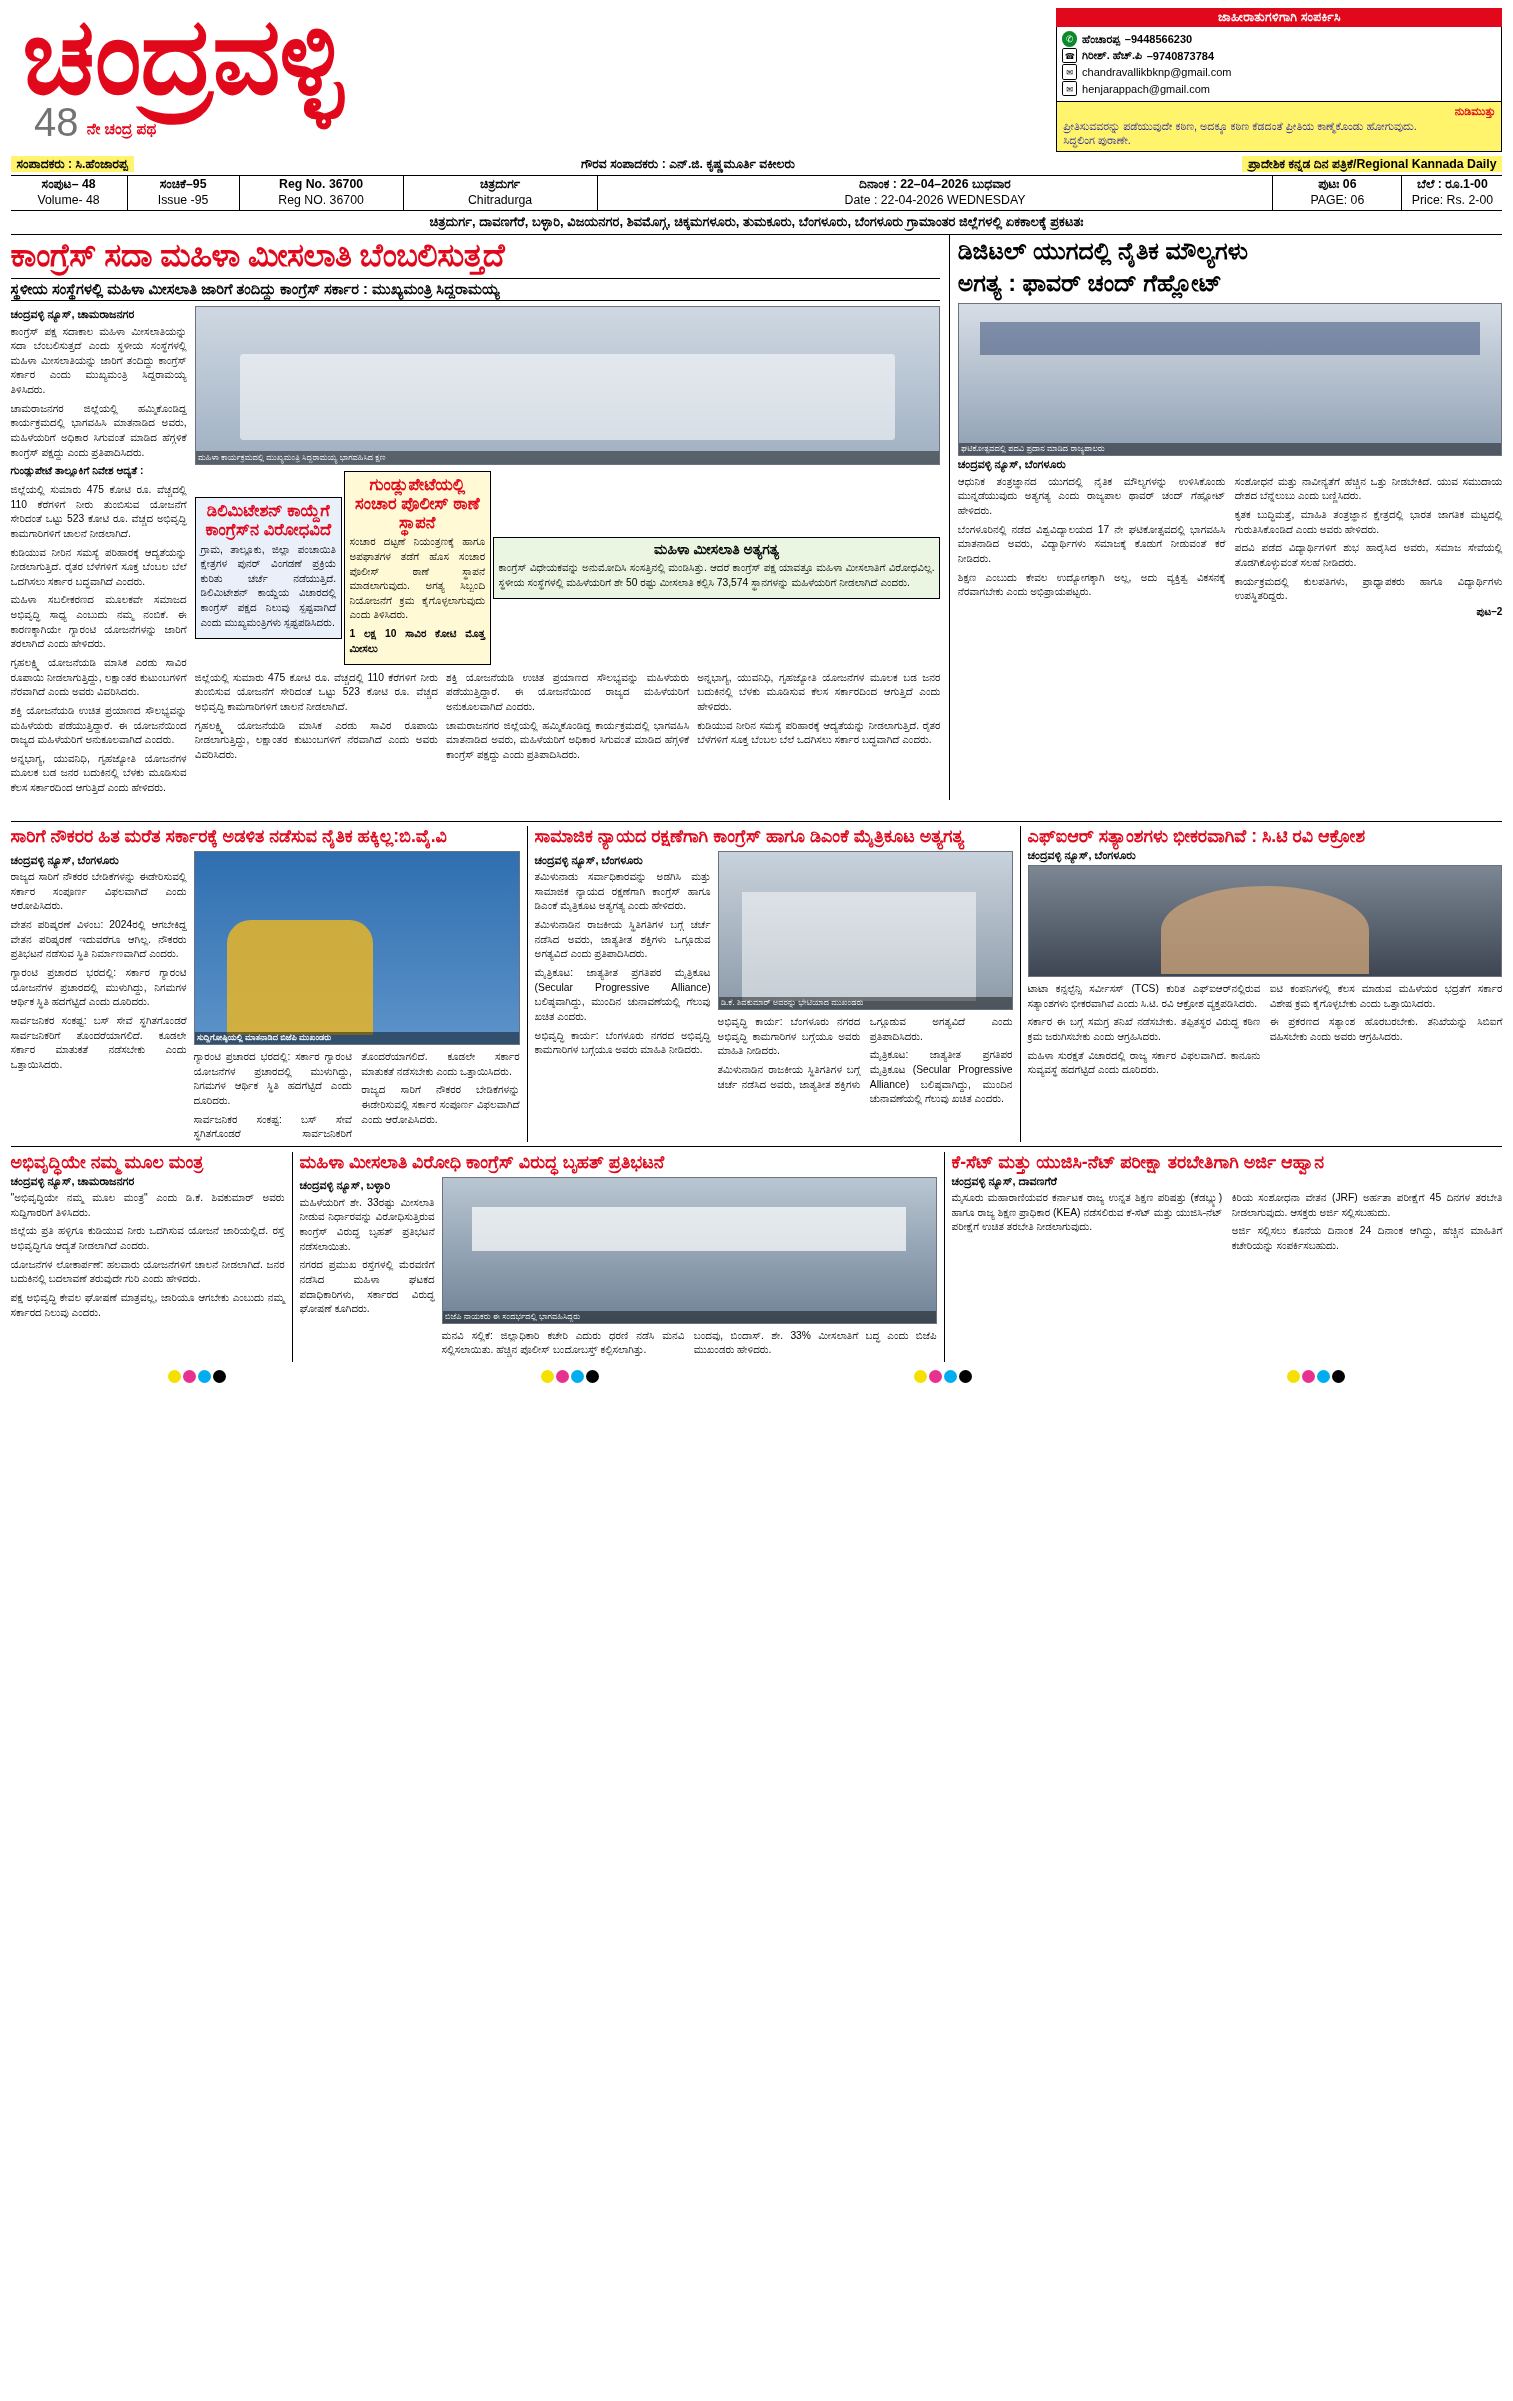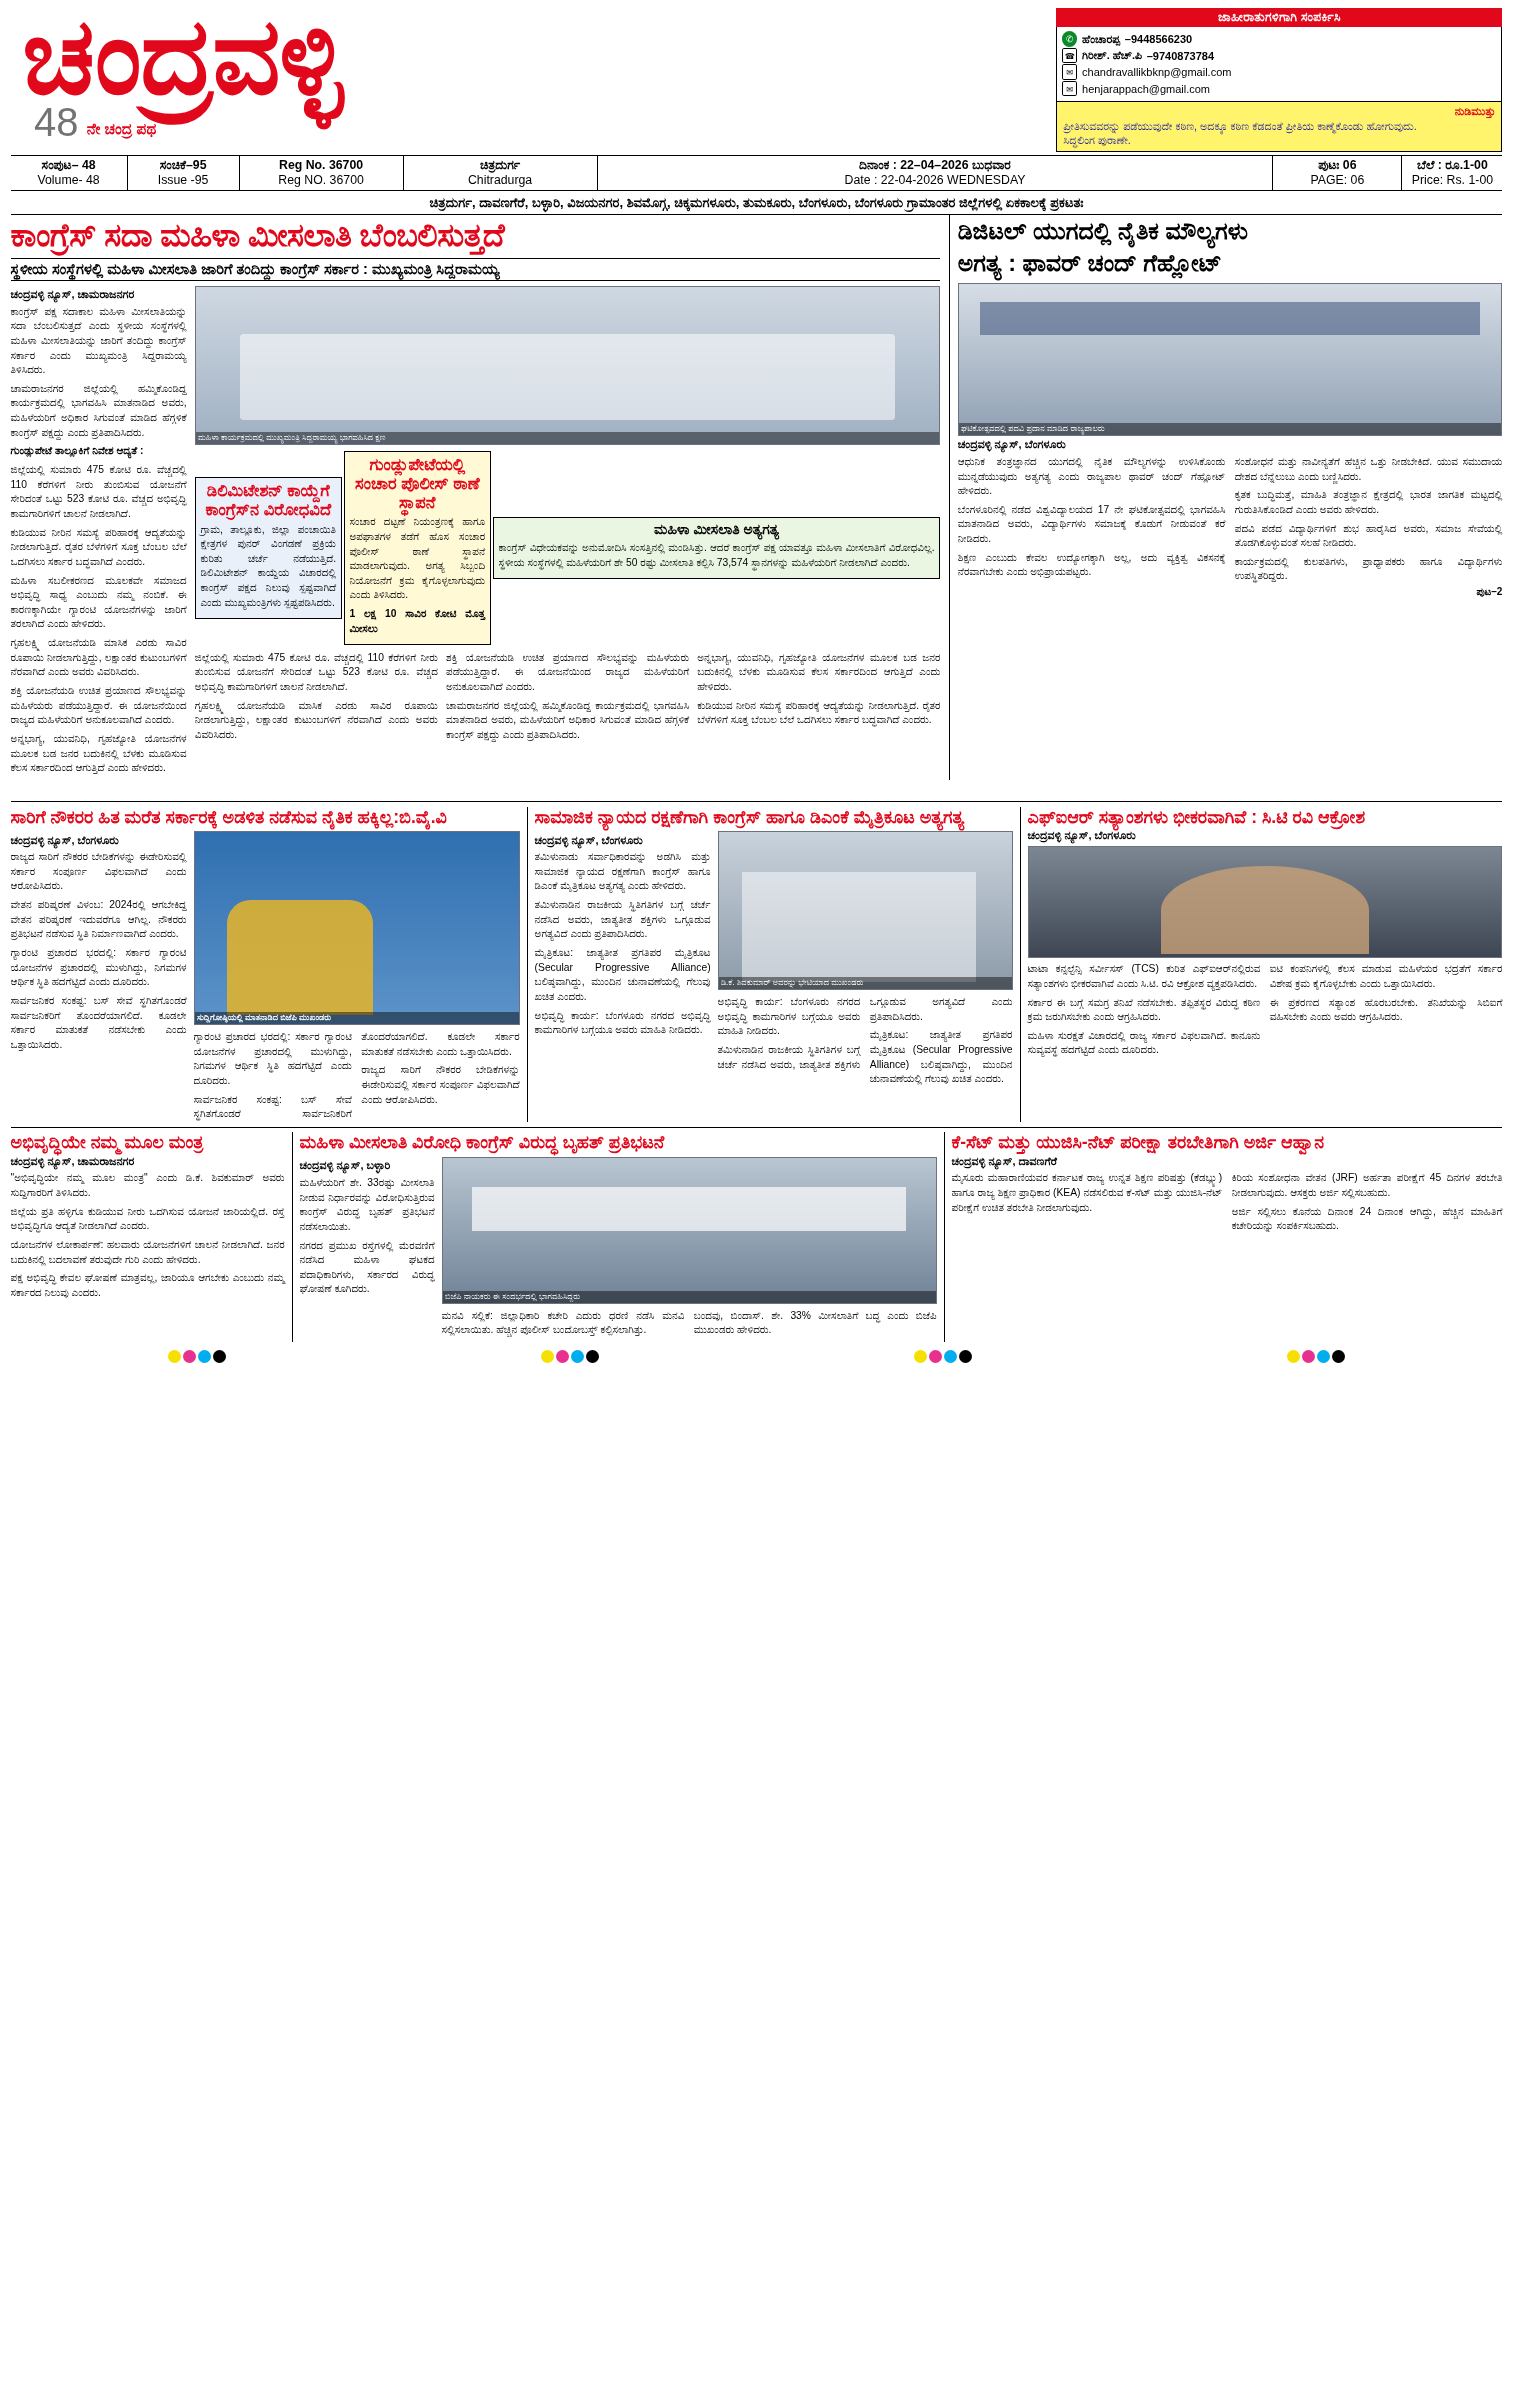--- a/index.html
+++ b/index.html
@@ -152,20 +152,25 @@
         </div>
       </div>
       <div class="mr-yellow">
         <div class="hd">ನುಡಿಮುತ್ತು</div>
         <p>ಪ್ರೀತಿಸುವವರನ್ನು ಪಡೆಯುವುದೇ ಕಠಿಣ, ಅದಕ್ಕೂ ಕಠಿಣ ಕೆಡದಂತೆ ಪ್ರೀತಿಯ ಕಾಣ್ಮೆಕೊಂಡು ಹೋಗುವುದು.</p>
         <p>ಸಿದ್ಧಲಿಂಗ ಪುರಾಣೇ.</p>
       </div>
     </div>
   </div>
 
+  <div class="editors">
+    <div class="ed-left">ಸಂಪಾದಕರು : ಸಿ.ಹೆಂಜಾರಪ್ಪ</div>
+    <div class="ed-mid">ಗೌರವ ಸಂಪಾದಕರು : ಎನ್.ಜಿ. ಕೃಷ್ಣಮೂರ್ತಿ ವಕೀಲರು</div>
+    <div class="ed-right">ಪ್ರಾದೇಶಿಕ ಕನ್ನಡ ದಿನ ಪತ್ರಿಕೆ/Regional Kannada Daily</div>
+  </div>
 
   <div class="infobar">
     <div class="ib b ib-1">
       <strong>ಸಂಪುಟ–  48</strong>
       <span>Volume-  48</span>
     </div>
     <div class="ib b ib-2">
       <strong>ಸಂಚಿಕೆ–95</strong>
       <span>Issue -95</span>
     </div>
@@ -180,21 +185,21 @@
     <div class="ib b ib-5">
       <strong>ದಿನಾಂಕ : 22–04–2026  ಬುಧವಾರ</strong>
       <span>Date : 22-04-2026  WEDNESDAY</span>
     </div>
     <div class="ib b ib-6">
       <strong>ಪುಟಃ 06</strong>
       <span>PAGE: 06</span>
     </div>
     <div class="ib ib-7">
       <strong>ಬೆಲೆ : ರೂ.1-00</strong>
-      <span>Price: Rs. 1-00</span>
+      <span>Price: Rs. 2-00</span>
     </div>
   </div>
 
   <div class="circbar">ಚಿತ್ರದುರ್ಗ, ದಾವಣಗೆರೆ, ಬಳ್ಳಾರಿ, ವಿಜಯನಗರ, ಶಿವಮೊಗ್ಗ, ಚಿಕ್ಕಮಗಳೂರು, ತುಮಕೂರು, ಬೆಂಗಳೂರು, ಬೆಂಗಳೂರು ಗ್ರಾಮಾಂತರ ಜಿಲ್ಲೆಗಳಲ್ಲಿ ಏಕಕಾಲಕ್ಕೆ ಪ್ರಕಟತಃ</div>
 
   <div class="cols">
 
     <div class="colL">
       <div class="head-main red">ಕಾಂಗ್ರೆಸ್ ಸದಾ ಮಹಿಳಾ ಮೀಸಲಾತಿ ಬೆಂಬಲಿಸುತ್ತದೆ</div>
       <div class="subhead">ಸ್ಥಳೀಯ ಸಂಸ್ಥೆಗಳಲ್ಲಿ ಮಹಿಳಾ ಮೀಸಲಾತಿ ಜಾರಿಗೆ ತಂದಿದ್ದು ಕಾಂಗ್ರೆಸ್ ಸರ್ಕಾರ : ಮುಖ್ಯಮಂತ್ರಿ ಸಿದ್ದರಾಮಯ್ಯ</div>

